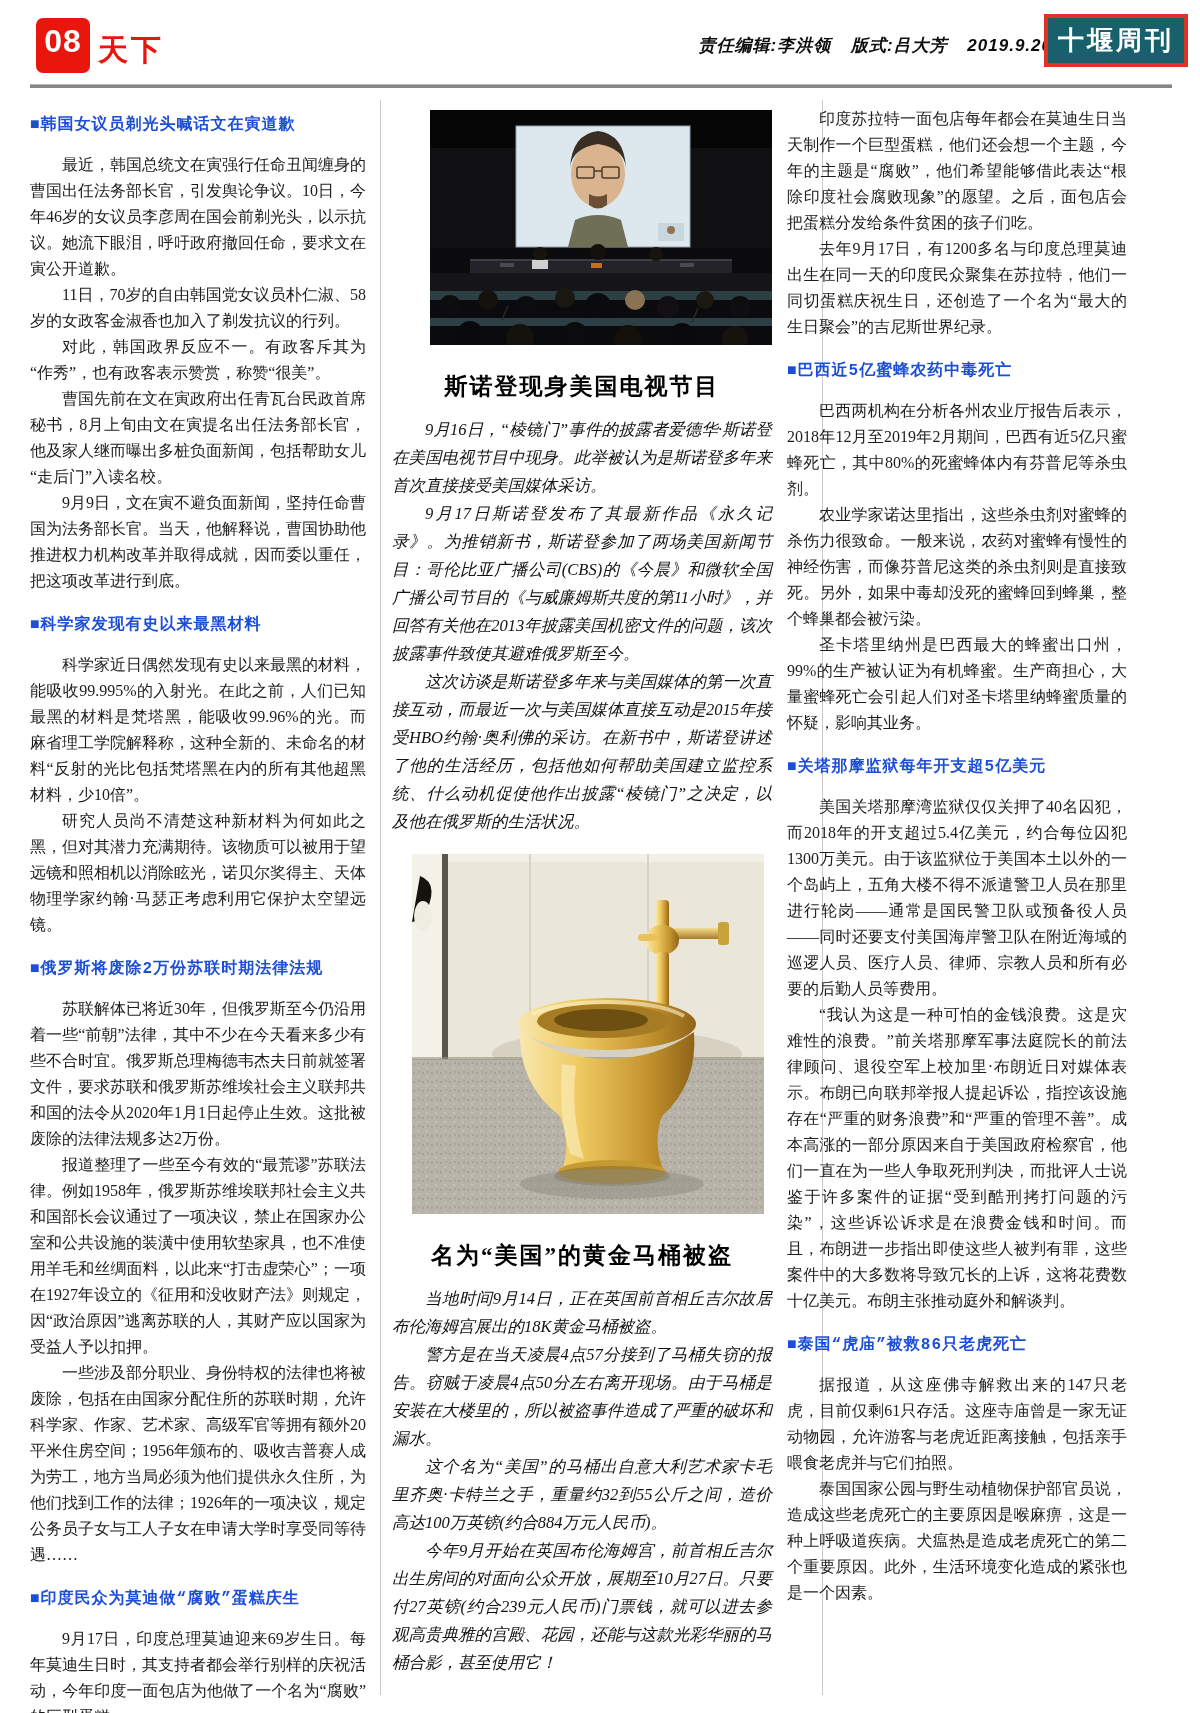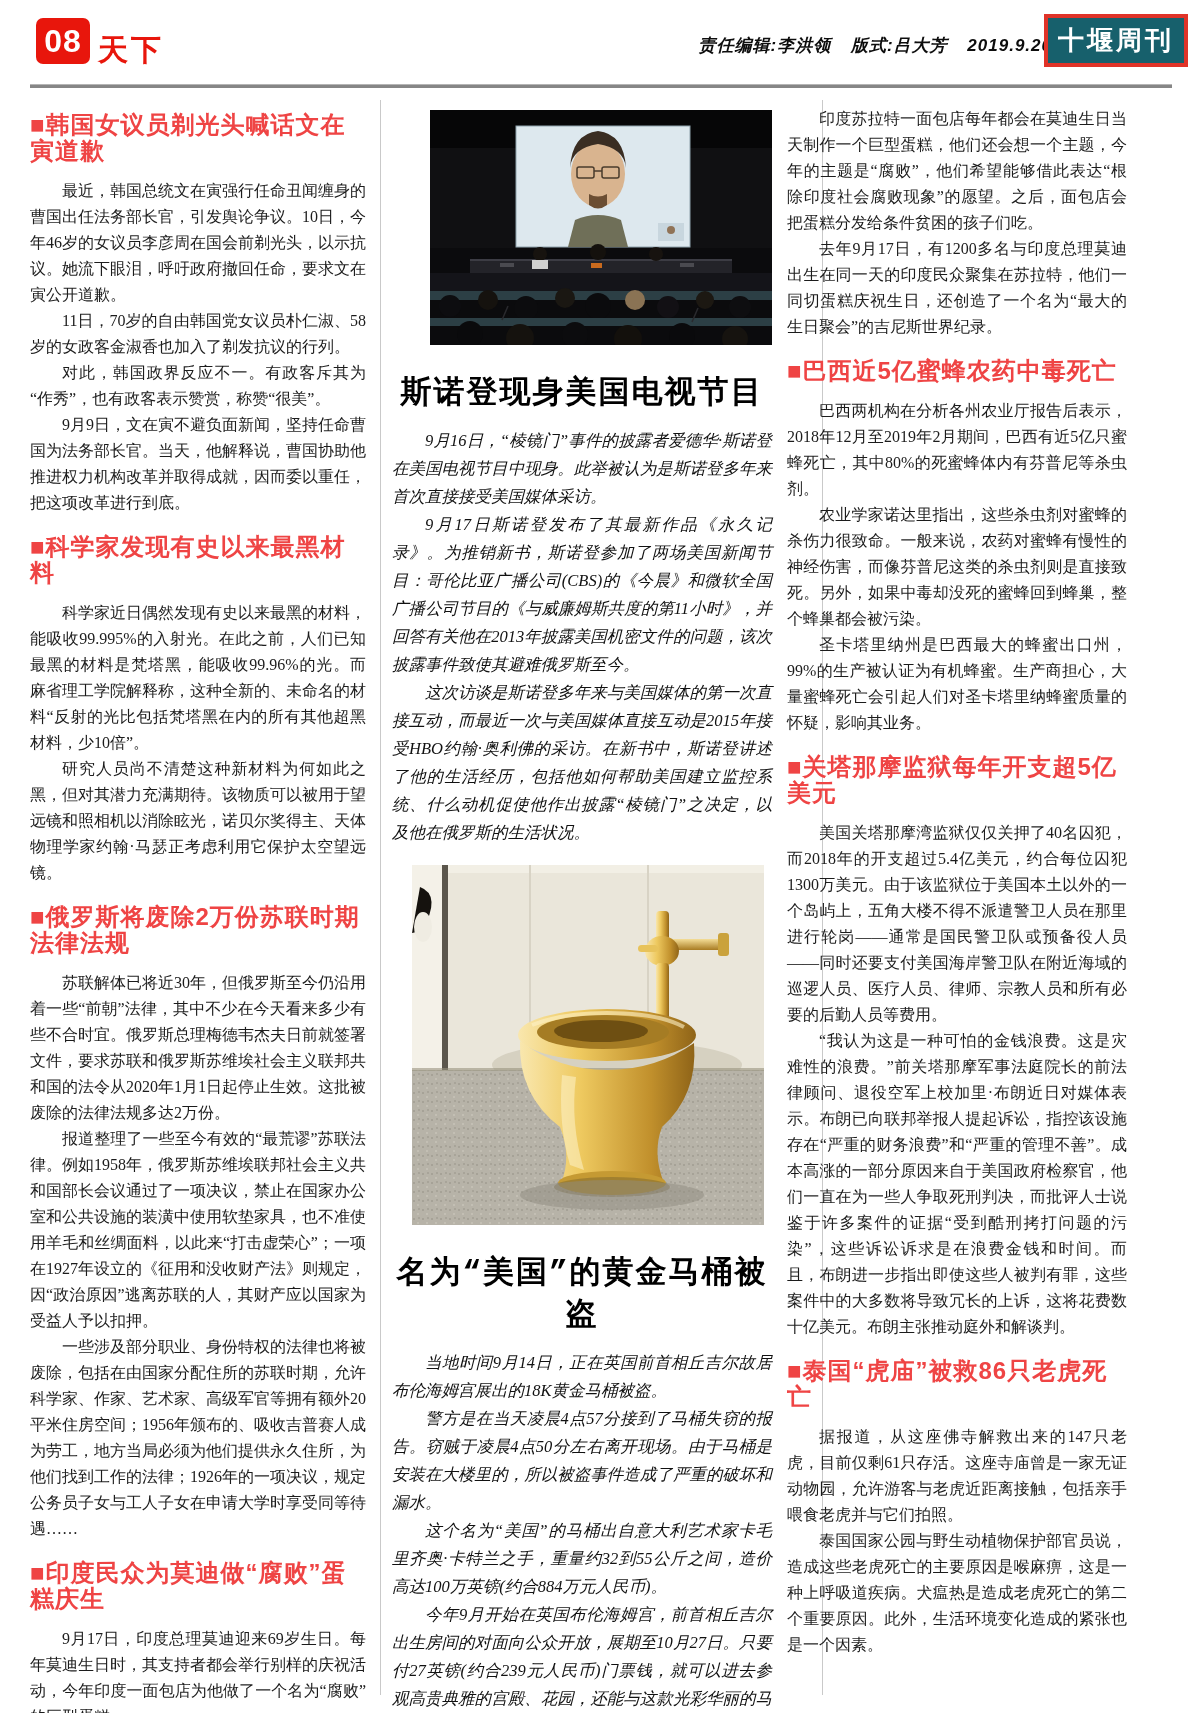--- a/index.html
+++ b/index.html
@@ -6,21 +6,21 @@
   .page{
     position:relative;width:1200px;height:1713px;margin:0 auto;
     background:#ffffff;overflow:hidden;
     font-family:"Liberation Serif","DejaVu Serif",serif;
     color:#1c1c1c;
   }
   
   .hdr{position:absolute;left:0;top:0;width:1200px;height:88px;}
   .hdr-rule{position:absolute;left:30px;top:84px;width:1142px;height:3px;background:#868686;border-top:1px solid #b5b5b5;}
   .pagenum{
-    position:absolute;left:36px;top:18px;width:54px;height:46px;border-radius:7px;
+    position:absolute;left:36px;top:18px;width:54px;height:55px;border-radius:7px;
     background:#e8160c;color:#fff;font-family:"Liberation Sans","DejaVu Sans",sans-serif;
     font-size:32px;font-weight:bold;line-height:46px;text-align:center;letter-spacing:1px;
   }
   .section-label{
     position:absolute;left:98px;top:30px;color:#e8160c;
     font-family:"Liberation Sans","DejaVu Sans",sans-serif;
     font-size:30px;font-weight:bold;letter-spacing:3px;
   }
   .editor-line{
     position:absolute;right:148px;top:34px;
@@ -39,34 +39,34 @@
   
   .divider{position:absolute;top:100px;width:1px;height:1595px;background:#c9c9c9;}
   .div-1{left:380px;}
   .div-2{left:822px;}
   .col{position:absolute;top:100px;}
   .col-left{left:30px;width:336px;}
   .col-mid{left:392px;width:380px;}
   .col-right{left:787px;width:340px;}
 
   .sec-h{
-    font-family:Liberation Sans, sans-serif;
-    font-size:24px;font-weight:bold;color:#ef4444;letter-spacing:1px;
+    font-family:Liberation Mono, monospace;
+    font-size:16px;font-weight:bold;color:#1d4ed8;letter-spacing:1px;
     margin:18px 0 14px 0;line-height:26px;
   }
   .sec-h.first{margin-top:12px;}
   .bp{
     font-size:16px;line-height:26px;margin:0;text-align:justify;text-indent:2em;color:#1c1c1c;
   }
   
   .m-photo1{margin:10px 0 0 38px;width:342px;height:235px;display:block;}
   .m-photo2{margin:18px 0 0 20px;width:352px;height:360px;display:block;}
   .m-headline{
-    font-family:Liberation Mono, monospace;
-    font-size:31px;font-weight:bold;color:#000;text-align:center;letter-spacing:2px;
+    font-family:Liberation Serif, serif;
+    font-size:23px;font-weight:bold;color:#000;text-align:center;letter-spacing:2px;
     margin:26px 0 14px 0;
   }
   .mp{
     font-size:16.5px;line-height:28px;margin:0;text-align:justify;text-indent:2em;
     font-style:italic;color:#111;
   }
 </style>
 </head>
 <body>
 
@@ -87,20 +87,21 @@
   </div>
 
   <div class="divider div-1"></div>
   <div class="divider div-2"></div>
 
   <div class="col col-left">
     <div class="sec-h first">■韩国女议员剃光头喊话文在寅道歉</div>
     <p class="bp">最近，韩国总统文在寅强行任命丑闻缠身的曹国出任法务部长官，引发舆论争议。10日，今年46岁的女议员李彦周在国会前剃光头，以示抗议。她流下眼泪，呼吁政府撤回任命，要求文在寅公开道歉。</p>
     <p class="bp">11日，70岁的自由韩国党女议员朴仁淑、58岁的女政客金淑香也加入了剃发抗议的行列。</p>
     <p class="bp">对此，韩国政界反应不一。有政客斥其为“作秀”，也有政客表示赞赏，称赞“很美”。</p>
+    <p class="bp">曹国先前在文在寅政府出任青瓦台民政首席秘书，8月上旬由文在寅提名出任法务部长官，他及家人继而曝出多桩负面新闻，包括帮助女儿“走后门”入读名校。</p>
     <p class="bp">9月9日，文在寅不避负面新闻，坚持任命曹国为法务部长官。当天，他解释说，曹国协助他推进权力机构改革并取得成就，因而委以重任，把这项改革进行到底。</p>
 
     <div class="sec-h">■科学家发现有史以来最黑材料</div>
     <p class="bp">科学家近日偶然发现有史以来最黑的材料，能吸收99.995%的入射光。在此之前，人们已知最黑的材料是梵塔黑，能吸收99.96%的光。而麻省理工学院解释称，这种全新的、未命名的材料“反射的光比包括梵塔黑在内的所有其他超黑材料，少10倍”。</p>
     <p class="bp">研究人员尚不清楚这种新材料为何如此之黑，但对其潜力充满期待。该物质可以被用于望远镜和照相机以消除眩光，诺贝尔奖得主、天体物理学家约翰·马瑟正考虑利用它保护太空望远镜。</p>
 
     <div class="sec-h">■俄罗斯将废除2万份苏联时期法律法规</div>
     <p class="bp">苏联解体已将近30年，但俄罗斯至今仍沿用着一些“前朝”法律，其中不少在今天看来多少有些不合时宜。俄罗斯总理梅德韦杰夫日前就签署文件，要求苏联和俄罗斯苏维埃社会主义联邦共和国的法令从2020年1月1日起停止生效。这批被废除的法律法规多达2万份。</p>
     <p class="bp">报道整理了一些至今有效的“最荒谬”苏联法律。例如1958年，俄罗斯苏维埃联邦社会主义共和国部长会议通过了一项决议，禁止在国家办公室和公共设施的装潢中使用软垫家具，也不准使用羊毛和丝绸面料，以此来“打击虚荣心”；一项在1927年设立的《征用和没收财产法》则规定，因“政治原因”逃离苏联的人，其财产应以国家为受益人予以扣押。</p>
     <p class="bp">一些涉及部分职业、身份特权的法律也将被废除，包括在由国家分配住所的苏联时期，允许科学家、作家、艺术家、高级军官等拥有额外20平米住房空间；1956年颁布的、吸收吉普赛人成为劳工，地方当局必须为他们提供永久住所，为他们找到工作的法律；1926年的一项决议，规定公务员子女与工人子女在申请大学时享受同等待遇……</p>

